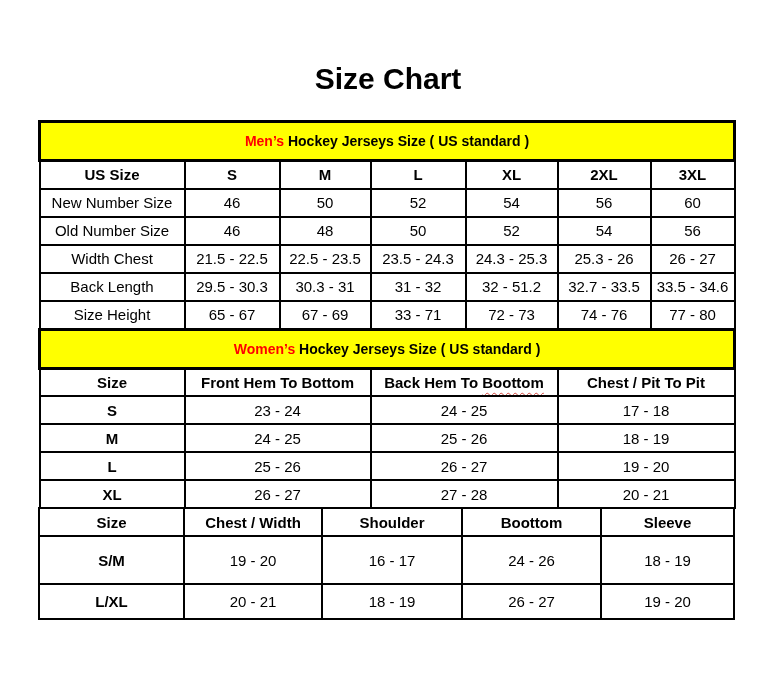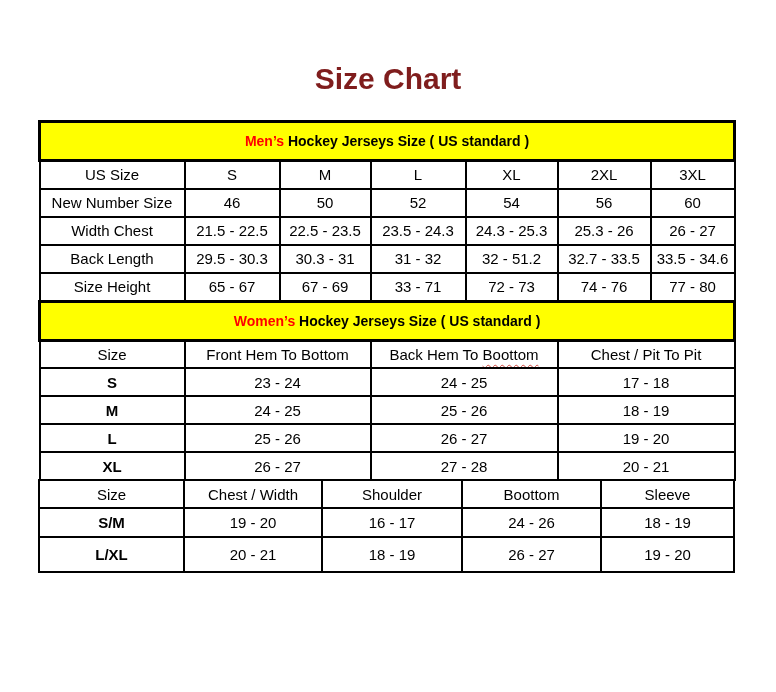--- a/index.html
+++ b/index.html
@@ -12,21 +12,21 @@
     color: #000000;
     overflow: hidden;
   }
   .page-title {
     padding-top: 60px;
     height: 40px;
     text-align: center;
     font-size: 30px;
     line-height: 38px;
     font-weight: 700;
-    color: #7f1d1d;
+    color: #000000;
     letter-spacing: 0px;
   }
   .tables-wrap {
     margin: 20px 0 0 38px;
     width: 695px;
   }
   table {
     border-collapse: collapse;
     table-layout: fixed;
     width: 695px;
@@ -43,23 +43,23 @@
   }
   tr.caption-row { height: 39px; }
   tr.caption-row td {
     background: #ffff00;
     border-width: 3px;
     font-size: 14px;
     font-weight: 700;
   }
   tr.caption-row.slim { height: 35px; }
   tr.header-row { height: 28px; }
-  tr.header-row th { font-weight: 400; }
+  tr.header-row th { font-weight: 700; }
   tr.data-row { height: 28px; }
-  tr.data-row.tall { height: 29px; margin-top: 44px; }
+  tr.data-row.tall { height: 48px; margin-top: 44px; }
   tr.data-row.taller { height: 35px; }
   td.row-label { font-weight: 400; }
   td.row-label.bold { font-weight: 700; }
   td.value-cell { font-weight: 400; }
   .red-word { color: #ff0000; }
   .misspelled {
     text-decoration: underline;
     text-decoration-style: wavy;
     text-decoration-color: #d0453c;
     text-decoration-thickness: 1px;
@@ -97,20 +97,29 @@
       <th>3XL</th>
     </tr>
     <tr class="data-row">
       <td class="row-label">New Number Size</td>
       <td class="value-cell">46</td>
       <td class="value-cell">50</td>
       <td class="value-cell">52</td>
       <td class="value-cell">54</td>
       <td class="value-cell">56</td>
       <td class="value-cell">60</td>
+    </tr>
+    <tr class="data-row">
+      <td class="row-label">Old Number Size</td>
+      <td class="value-cell">46</td>
+      <td class="value-cell">48</td>
+      <td class="value-cell">50</td>
+      <td class="value-cell">52</td>
+      <td class="value-cell">54</td>
+      <td class="value-cell">56</td>
     </tr>
     <tr class="data-row">
       <td class="row-label">Width Chest</td>
       <td class="value-cell">21.5 - 22.5</td>
       <td class="value-cell">22.5 - 23.5</td>
       <td class="value-cell">23.5 - 24.3</td>
       <td class="value-cell">24.3 - 25.3</td>
       <td class="value-cell">25.3 - 26</td>
       <td class="value-cell">26 - 27</td>
     </tr>

